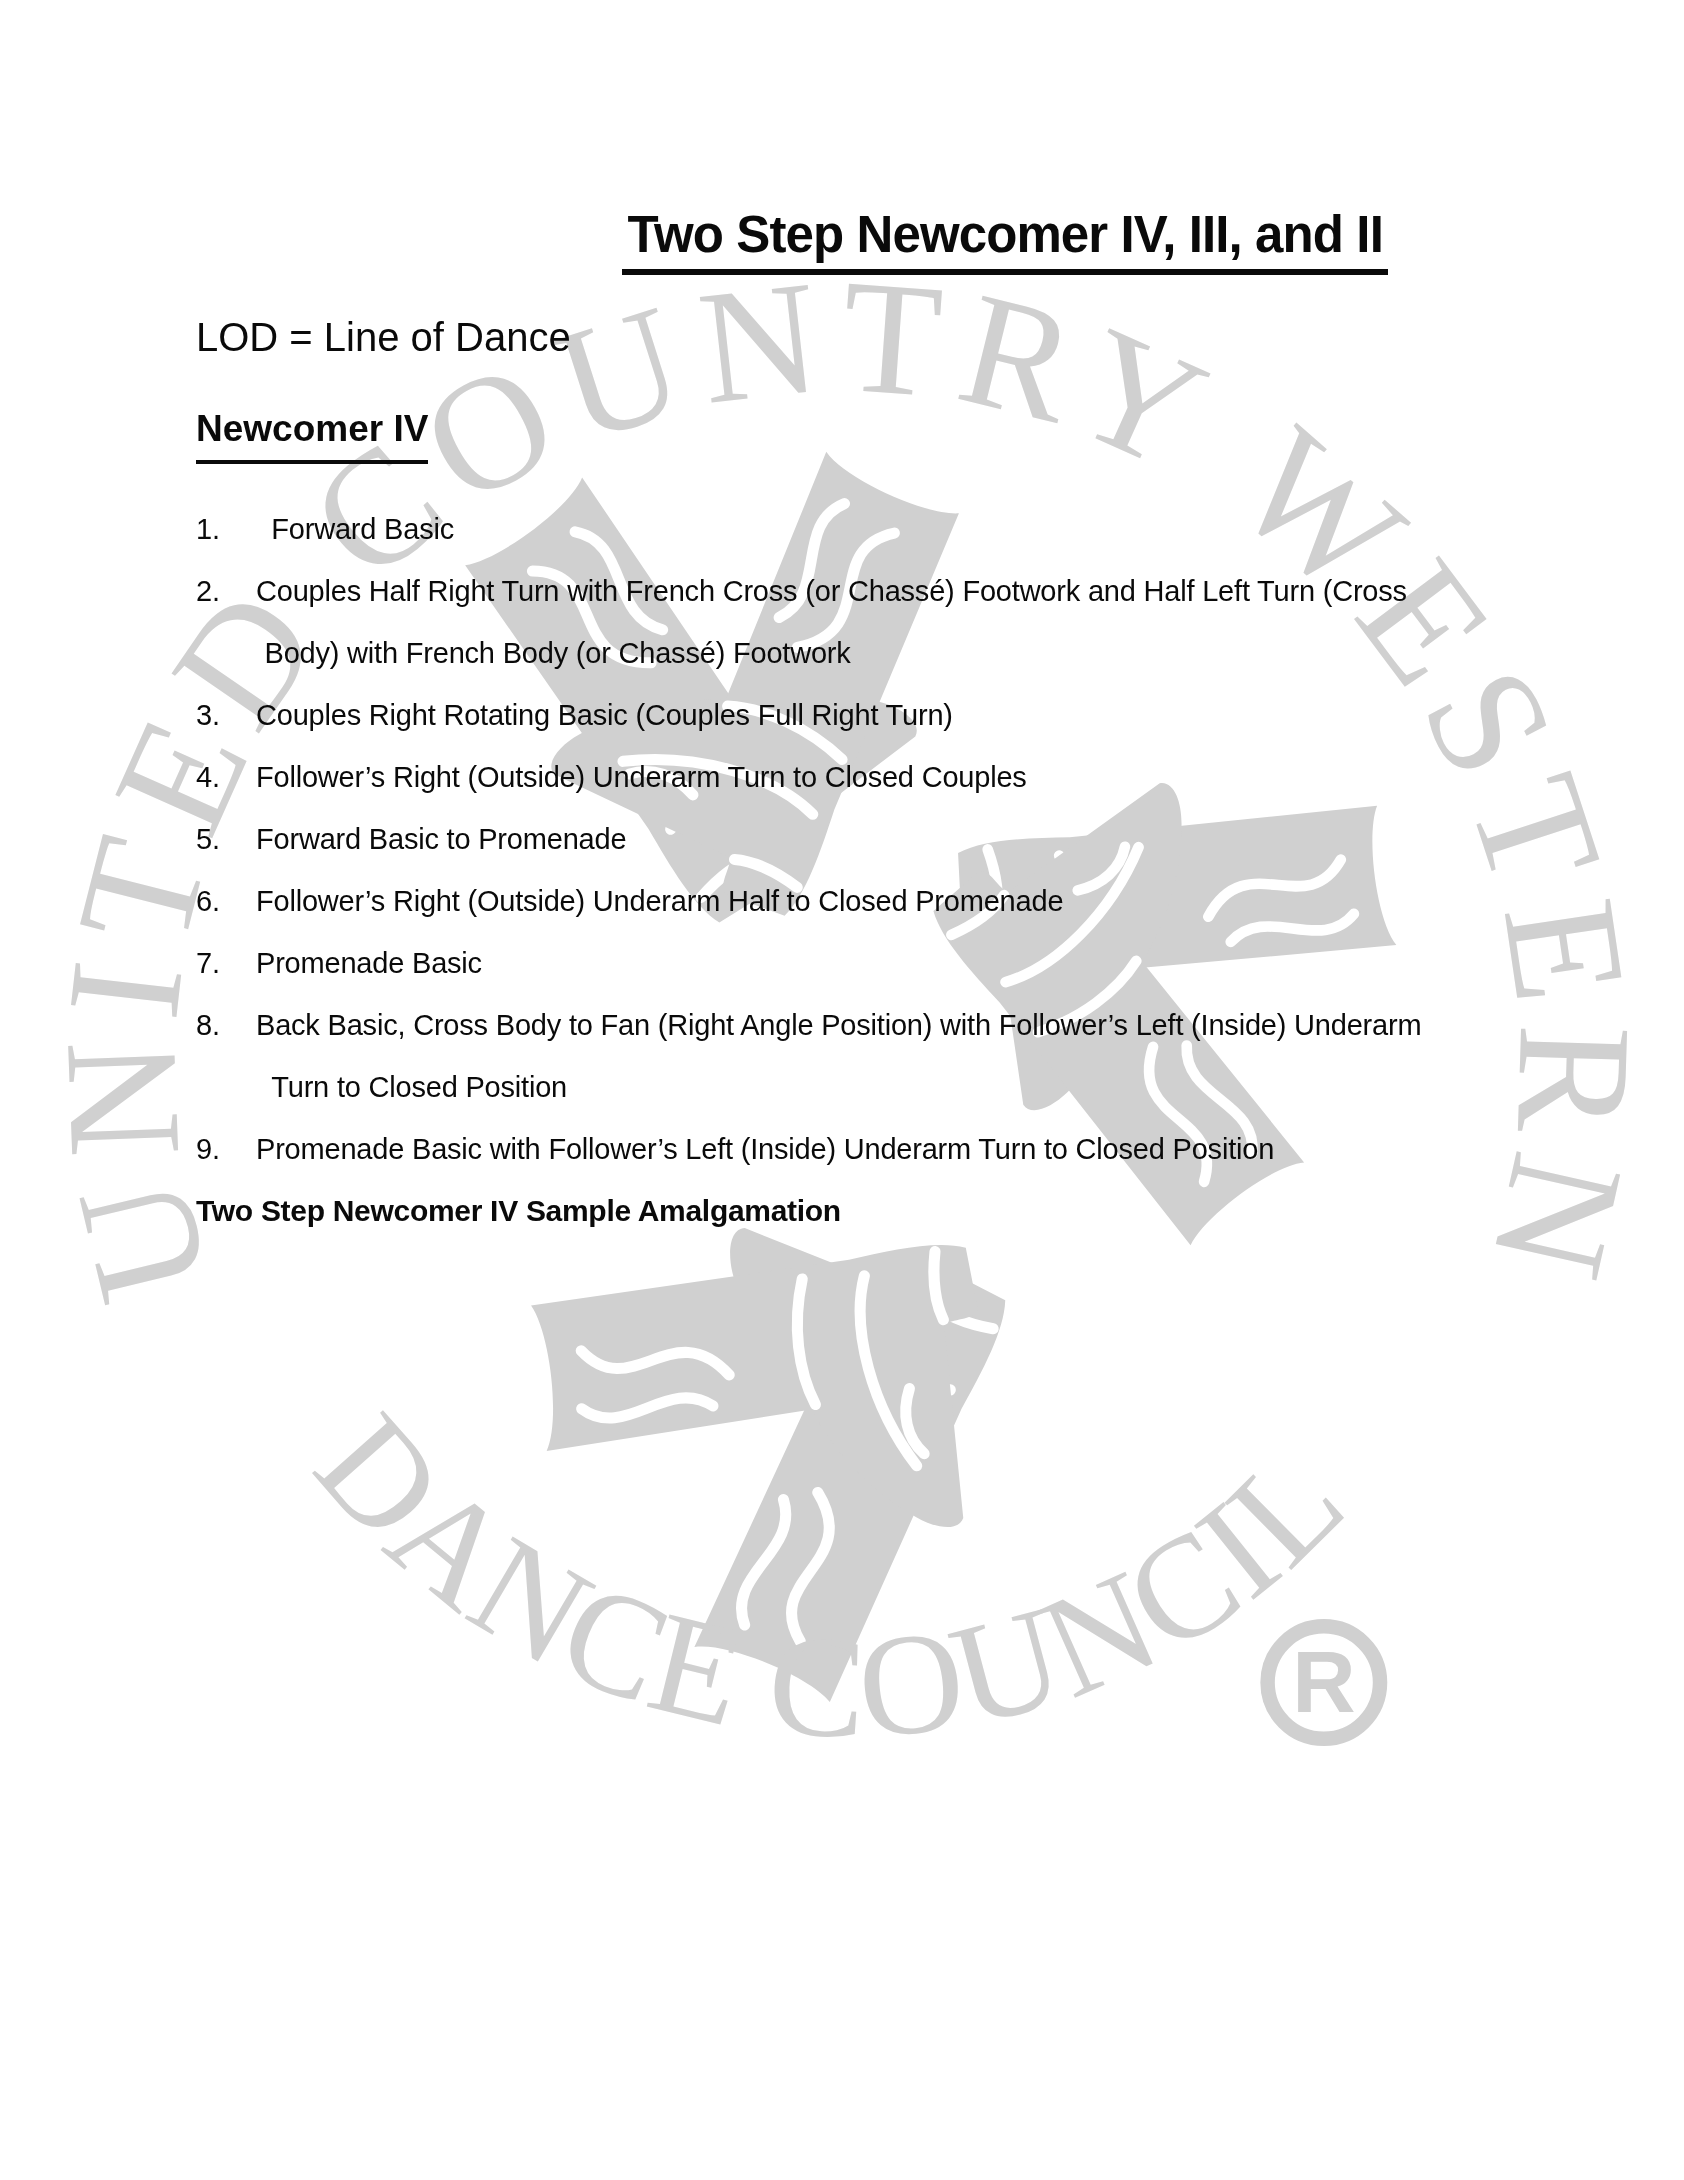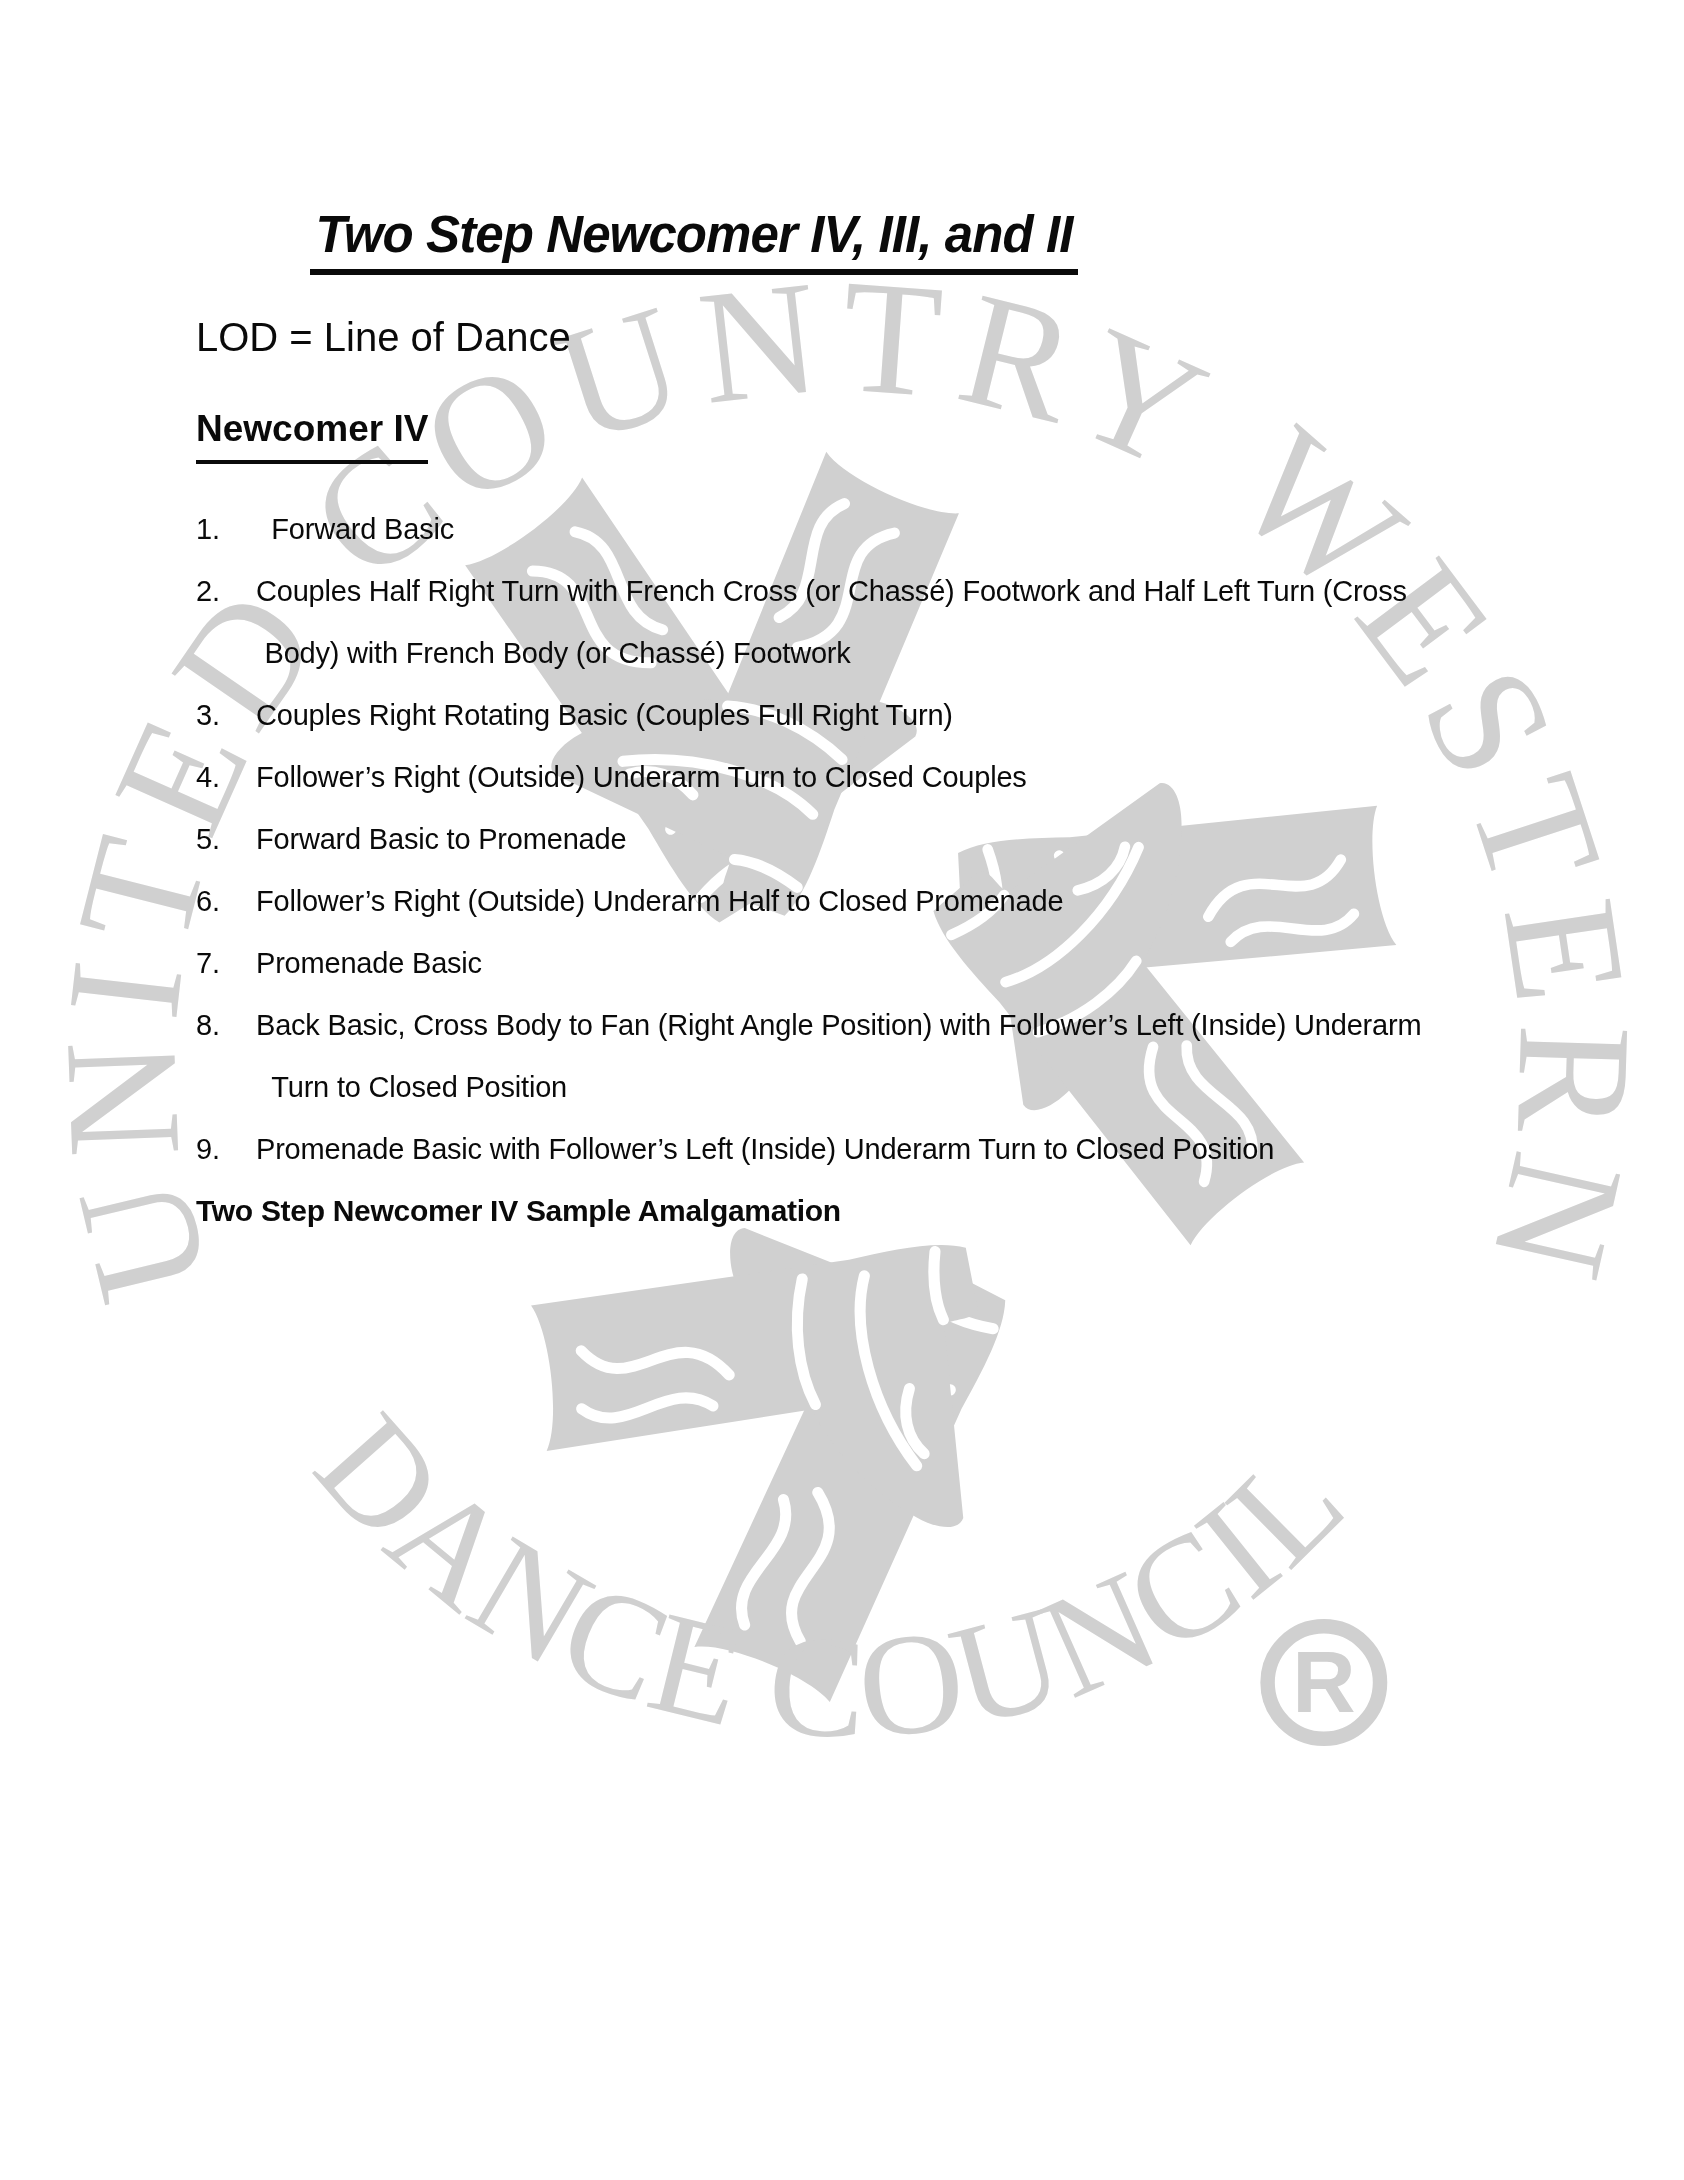--- a/index.html
+++ b/index.html
@@ -23,21 +23,21 @@
     z-index:0;pointer-events:none;
   }
   .wm-fill{fill:var(--wm);}
   .wm-text{fill:var(--wm);font-family:"Liberation Serif", serif;}
   .wm-stitch{fill:none;stroke:#ffffff;stroke-width:10;stroke-linecap:round;}
   .wm-ring{fill:none;stroke:var(--wm);stroke-width:17;}
   .wm-r{fill:var(--wm);font-family:"Liberation Sans", sans-serif;font-weight:bold;}
   
   .content{position:absolute;inset:0;z-index:1;}
   .title-wrap{
-    position:absolute;left:0;top:207px;width:1388px;text-align:center;font-style:italic;
+    position:absolute;left:0;top:207px;width:1388px;text-align:right;
   }
   .doc-title{
     display:inline-block;
     font-size:51px;font-weight:bold;letter-spacing:-0.9px;
     line-height:56px;
     border-bottom:6px solid var(--ink);
     padding:0 5.1px 6px 5.1px;
   }
   .lod-note{
     position:absolute;left:196px;top:317px;

